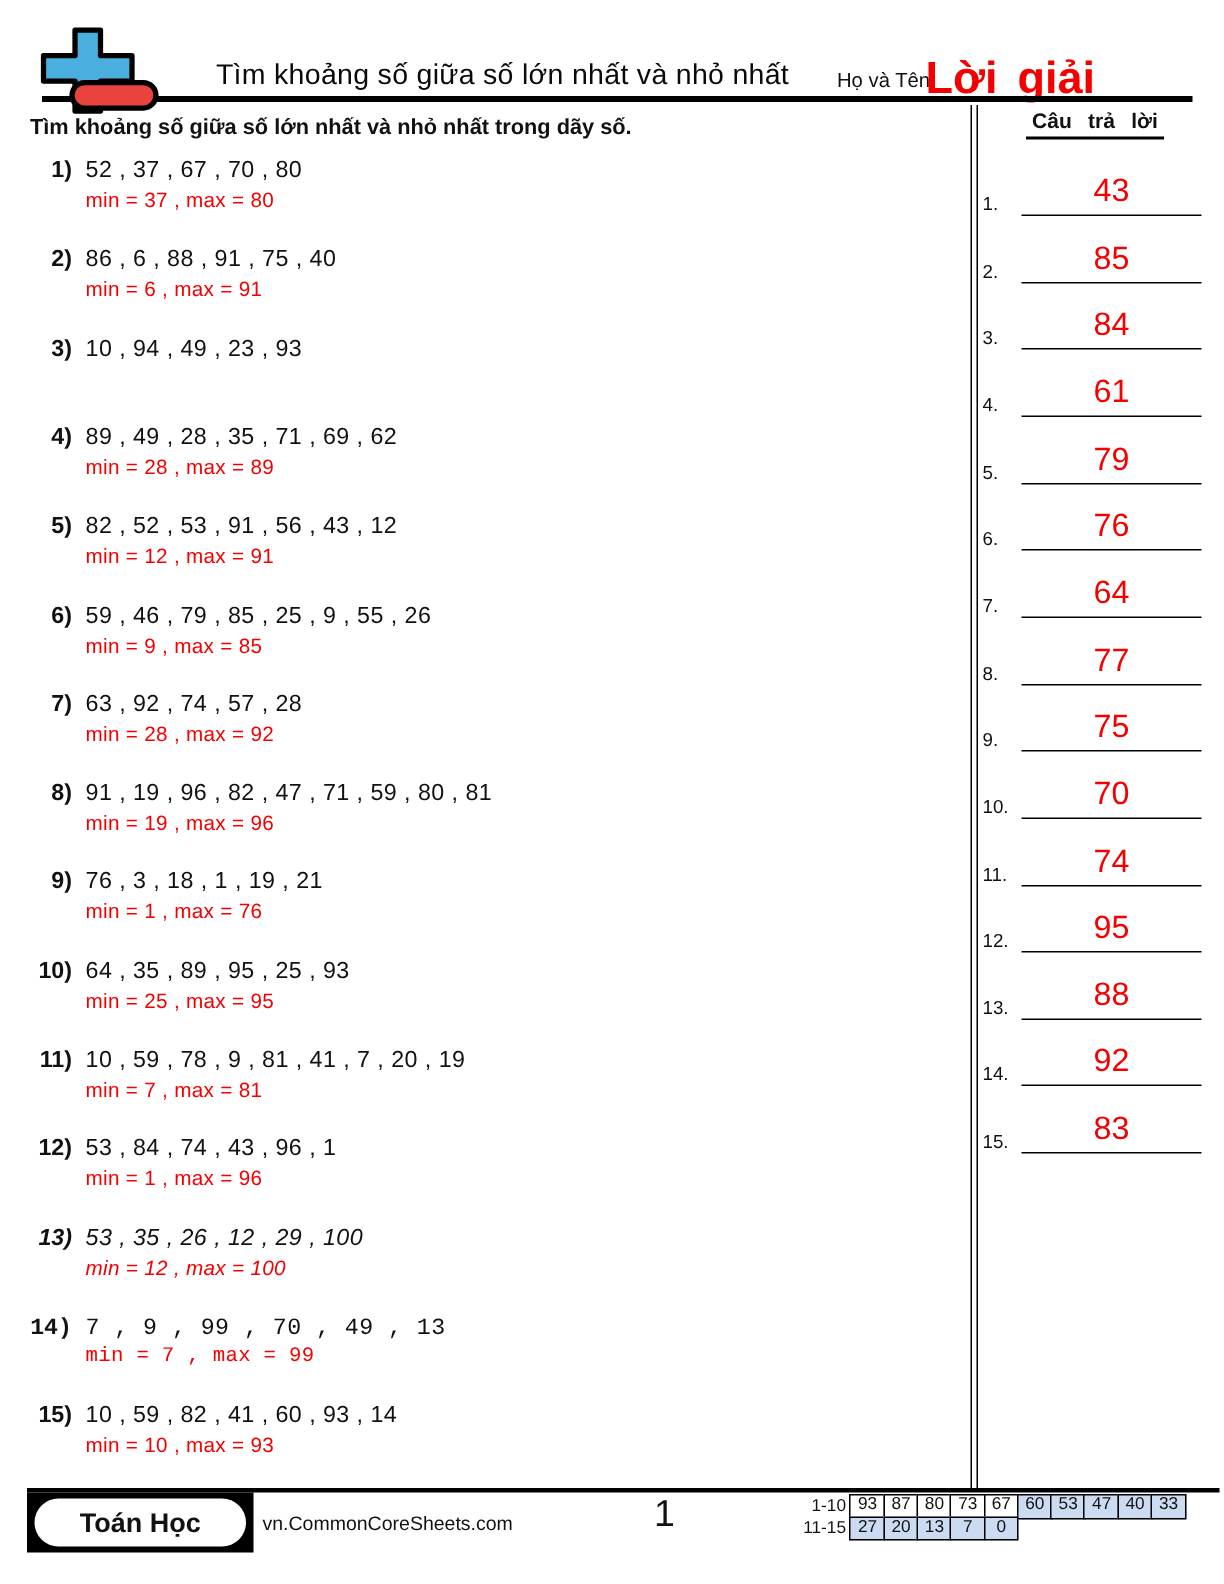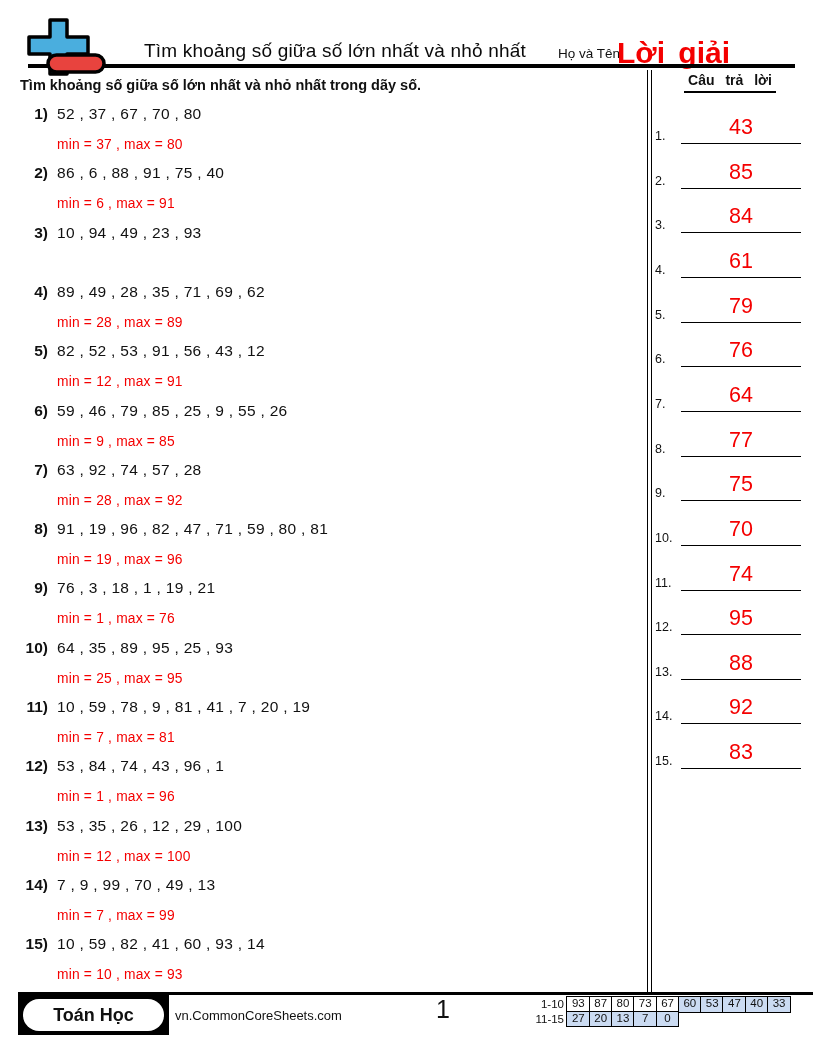--- a/index.html
+++ b/index.html
@@ -39,21 +39,21 @@
   .divider{
     position:absolute;left:647px;top:70px;height:922px;width:2.5px;
     border-left:1.8px solid #000;border-right:1.8px solid #000;
   }
   
   .problems{position:absolute;left:0;top:105px;width:646px;height:890px;}
   .problem{position:absolute;left:0;right:0;}
   .prob-line1{display:flex;align-items:baseline;}
   .prob-num{flex:0 0 48px;text-align:right;font-weight:bold;font-size:15.5px;}
   .prob-seq{margin-left:9px;font-size:15.5px;letter-spacing:0.3px;}
-  .prob-minmax{margin-left:57px;margin-top:14px;font-size:13.8px;color:var(--red);letter-spacing:0.2px;}
+  .prob-minmax{margin-left:57px;margin-top:3px;font-size:13.8px;color:var(--red);letter-spacing:0.2px;}
   
   .answers{position:absolute;left:648px;top:117px;width:168px;height:700px;}
   .answer-row{position:absolute;left:0;width:168px;height:34px;}
   .answer-num{position:absolute;left:7px;top:12px;font-size:12.5px;}
   .answer-value{
     position:absolute;left:33px;top:-2px;width:120px;text-align:center;
     font-size:21.5px;font-weight:normal;color:var(--red);
   }
   .answer-line{position:absolute;left:33px;top:26px;width:120px;border-top:1.8px solid #000;}
   
@@ -174,28 +174,28 @@
         </div>
         <div class="prob-minmax">min = 7 , max = 81</div>
       </div>
       <div class="problem" style="top: 652.3px;">
         <div class="prob-line1">
           <span class="prob-num">12)</span>
           <span class="prob-seq">53 , 84 , 74 , 43 , 96 , 1</span>
         </div>
         <div class="prob-minmax">min = 1 , max = 96</div>
       </div>
-      <div class="problem" style="top: 711.6px;">
+      <div class="problem" style="top: 711.6px; font-style: italic;">
         <div class="prob-line1">
           <span class="prob-num">13)</span>
           <span class="prob-seq">53 , 35 , 26 , 12 , 29 , 100</span>
         </div>
         <div class="prob-minmax">min = 12 , max = 100</div>
       </div>
-      <div class="problem" style="top: 770.9px;">
+      <div class="problem" style="top: 770.9px; font-family: Liberation Mono, monospace;">
         <div class="prob-line1">
           <span class="prob-num">14)</span>
           <span class="prob-seq">7 , 9 , 99 , 70 , 49 , 13</span>
         </div>
         <div class="prob-minmax">min = 7 , max = 99</div>
       </div>
       <div class="problem" style="top: 830.2px;">
         <div class="prob-line1">
           <span class="prob-num">15)</span>
           <span class="prob-seq">10 , 59 , 82 , 41 , 60 , 93 , 14</span>

